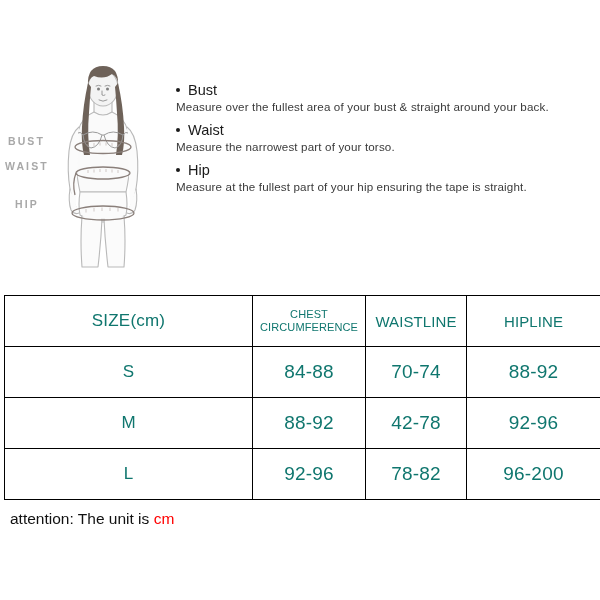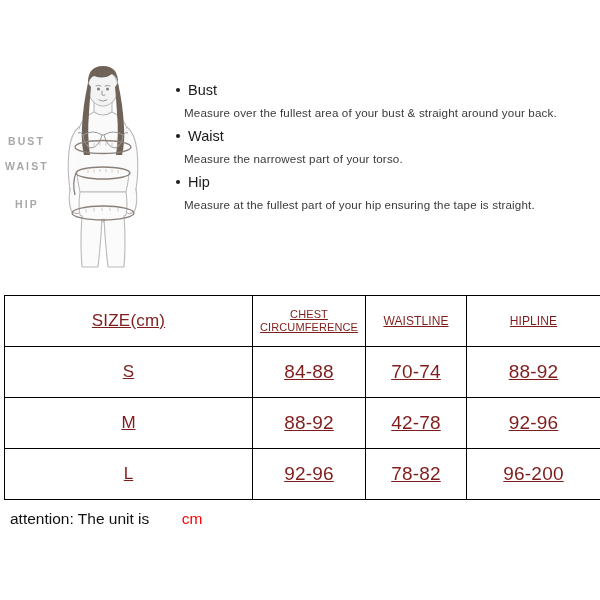--- a/index.html
+++ b/index.html
@@ -73,59 +73,58 @@
     width: 4px;
     height: 4px;
     border-radius: 50%;
     background: #1a1a1a;
     margin-right: 8px;
     flex: none;
   }
   .measure-desc {
     font-size: 11.6px;
     color: #3a3a3a;
-    margin: 8px;
+    margin: 0;
     letter-spacing: 0.15px;
     white-space: nowrap;
   }
 
   
   #size-table {
     position: absolute;
     left: 4px;
     top: 295px;
     width: 592px;
     border-collapse: collapse;
     table-layout: fixed;
   }
   #size-table td {
     border: 1.6px solid #000000;
     text-align: center;
     vertical-align: middle;
-    color: #7f1d1d;
+    color: #0f766e;
     padding: 0;
-    text-decoration: underline;
   }
   #size-table tr { height: 51px; }
   .col-size  { width: 247px; }
   .col-chest { width: 112px; }
   .col-waist { width: 100px; }
   .col-hip   { width: 133px; }
 
   .th-size {
     font-size: 17px;
     letter-spacing: 0.2px;
   }
   .th-chest {
     font-size: 11px;
     line-height: 1.2;
     letter-spacing: 0.1px;
   }
   .th-waist, .th-hip {
-    font-size: 12px;
+    font-size: 15px;
     letter-spacing: 0.1px;
   }
   .cell-size {
     font-size: 17px;
   }
   .cell-val {
     font-size: 19px;
     letter-spacing: 0.2px;
   }
 
@@ -267,16 +266,16 @@
     <tr>
       <td class="cell-size">L</td>
       <td class="cell-val">92-96</td>
       <td class="cell-val">78-82</td>
       <td class="cell-val">96-200</td>
     </tr>
   </tbody>
     </table>
 
   <div id="attention">
-    <span>attention:  The unit is </span><span id="attention-unit" style="color: rgb(255, 0, 0); margin-left: 28px;">cm</span>
+    <span>attention:  The unit is </span><span id="attention-unit" style="color: rgb(255, 0, 0);">cm</span>
   </div>
 
 </div>
 
 </body></html>

